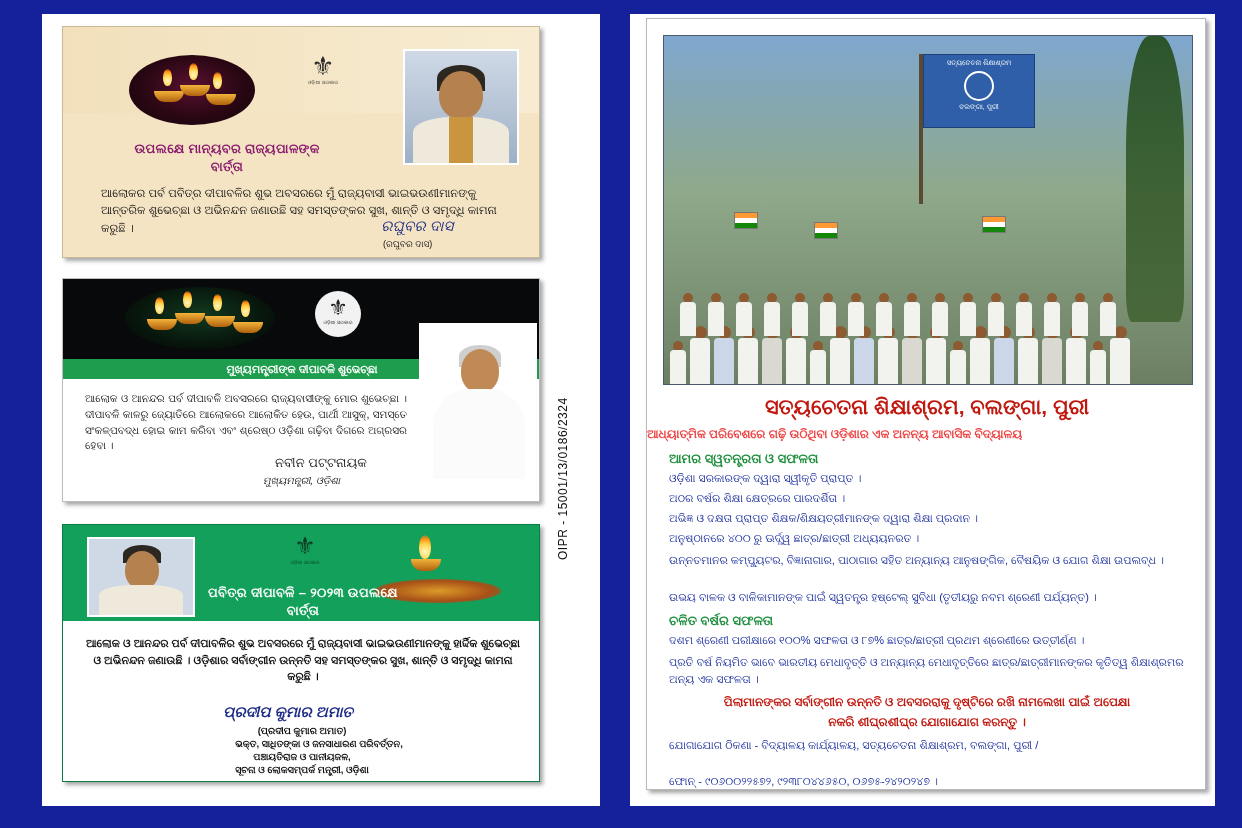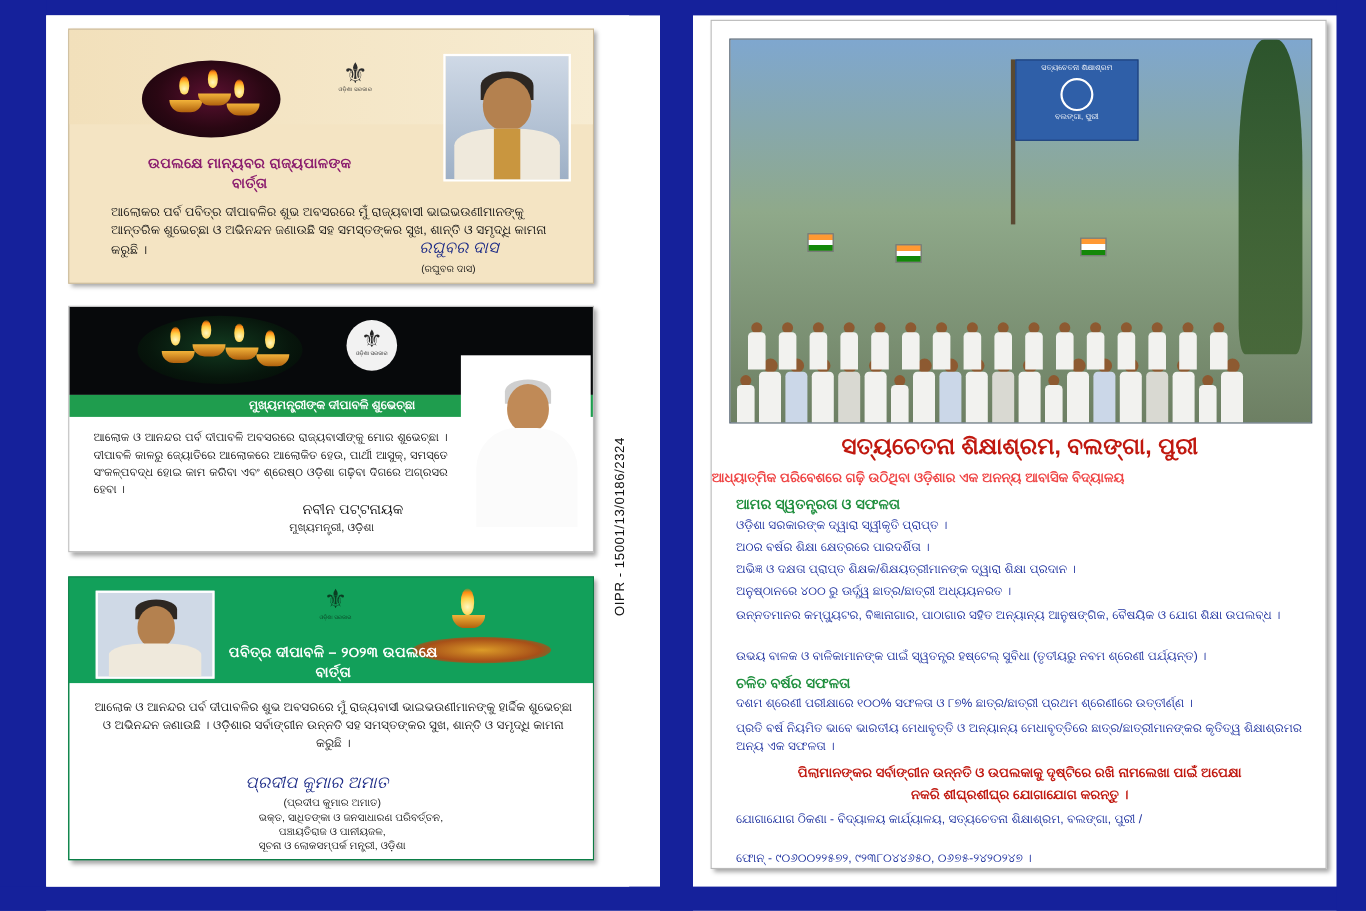--- a/index.html
+++ b/index.html
@@ -284,21 +284,21 @@
 
     <div class="photo-box" style="left:356px; top:44px; width:118px; height:156px; background:#ffffff; border:none;">
       <div class="hair" style="left:40px; top:22px; width:42px; height:22px; background:#cfcfcf;"></div>
       <div class="head" style="left:42px; top:26px; width:38px; height:44px; background:#c08a57;"></div>
       <div class="body-shirt" style="left:14px; top:66px; width:92px; height:92px; background:#fbfbfb; border-radius:40% 40% 0 0;"></div>
     </div>
 
     <div class="body-odia" style="left:22px; top:112px; width:322px; font-size:10.5px; text-align:justify;">ଆଲୋକ ଓ ଆନନ୍ଦର ପର୍ବ ଦୀପାବଳି ଅବସରରେ ରାଜ୍ୟବାସୀଙ୍କୁ ମୋର ଶୁଭେଚ୍ଛା । ଦୀପାବଳି କାଳରୁ ଜ୍ୟୋତିରେ ଆଲୋକରେ ଆଲୋକିତ ହେଉ, ପାର୍ଥୀ ଆସୁକ୍, ସମସ୍ତେ ସଂକଳ୍ପବଦ୍ଧ ହୋଇ କାମ କରିବା ଏବଂ ଶ୍ରେଷ୍ଠ ଓଡ଼ିଶା ଗଢ଼ିବା ଦିଗରେ ଅଗ୍ରସର ହେବା ।</div>
 
     <div class="sign" style="left:212px; top:176px; font-size:13px; color:#111; font-style:normal;">ନବୀନ ପଟ୍ଟନାୟକ</div>
-    <div style="position:absolute; left:200px; top:196px; font-size:10px; color:#111;">ମୁଖ୍ୟମନ୍ତ୍ରୀ, ଓଡ଼ିଶା</div>
+    <div style="position:absolute; left:200px; top:196px; font-size:10px; color:#111;font-style:italic;">ମୁଖ୍ୟମନ୍ତ୍ରୀ, ଓଡ଼ିଶା</div>
   </div>
 
   <div class="card card-shadow" id="card-min">
 
     <div style="position:absolute; left:0; top:0; width:478px; height:96px; background:#12a05a;"></div>
 
     <div class="photo-box" style="left:24px; top:12px; width:104px; height:76px; background:#cfd9e6; border:2px solid #ffffff;">
       <div class="hair" style="left:34px; top:6px; width:38px; height:18px;"></div>
       <div class="head" style="left:36px; top:12px; width:34px; height:38px;"></div>
       <div class="body-shirt" style="left:10px; top:46px; width:84px; height:34px; background:#efe9dc;"></div>
@@ -311,21 +311,21 @@
 
     <div style="position:absolute; left:300px; top:10px; width:150px; height:78px;">
       <div class="flame" style="left:56px; top:0px; width:12px; height:24px;"></div>
       <div class="lamp" style="left:48px; top:24px; width:30px; height:12px;"></div>
       <div style="position:absolute; left:12px; top:44px; width:126px; height:24px; border-radius:50%; background: radial-gradient(ellipse at 50% 50%, #ff9a1f 0%, #c2410c 60%, rgba(194,65,12,0) 100%); opacity:.85;"></div>
     </div>
 
     <div class="title-odia" style="left:70px; top:60px; width:340px; font-size:13px; color:#ffffff;">ପବିତ୍ର ଦୀପାବଳି – ୨୦୨୩ ଉପଲକ୍ଷେ</div>
     <div class="title-odia" style="left:70px; top:78px; width:340px; font-size:13px; color:#ffffff;">ବାର୍ତ୍ତା</div>
 
-    <div style="position:absolute; left:0; top:96px; width:478px; height:162px; background:#ffffff;">
+    <div style="position:absolute; left:0; top:96px; width:478px; height:162px; background:#ffffff;font-weight:bold;">
       <div class="body-odia" style="left:20px; top:14px; width:440px; font-size:11px; text-align:center;">ଆଲୋକ ଓ ଆନନ୍ଦର ପର୍ବ ଦୀପାବଳିର ଶୁଭ ଅବସରରେ ମୁଁ ରାଜ୍ୟବାସୀ ଭାଇଭଉଣୀମାନଙ୍କୁ ହାର୍ଦ୍ଦିକ ଶୁଭେଚ୍ଛା ଓ ଅଭିନନ୍ଦନ ଜଣାଉଛି । ଓଡ଼ିଶାର ସର୍ବାଙ୍ଗୀନ ଉନ୍ନତି ସହ ସମସ୍ତଙ୍କର ସୁଖ, ଶାନ୍ତି ଓ ସମୃଦ୍ଧି କାମନା କରୁଛି ।</div>
 
       <div class="sign" style="left:160px; top:82px; font-size:15px;">ପ୍ରଦୀପ କୁମାର ଅମାତ</div>
       <div style="position:absolute; left:0; top:104px; width:478px; text-align:center; font-size:9.5px; color:#111;">(ପ୍ରଦୀପ କୁମାର ଅମାତ)</div>
       <div style="position:absolute; left:17px; top:117px; width:478px; text-align:center; font-size:9.5px; color:#111;">ଭକ୍ତ, ସାଧିତଙ୍କା ଓ ଜନସାଧାରଣ ପରିବର୍ତ୍ତନ,</div>
       <div style="position:absolute; left:0; top:130px; width:478px; text-align:center; font-size:9.5px; color:#111;">ପଞ୍ଚାୟତିରାଜ ଓ ପାନୀୟଜଳ,</div>
       <div style="position:absolute; left:0; top:143px; width:478px; text-align:center; font-size:9.5px; color:#111;">ସୂଚନା ଓ ଲୋକସମ୍ପର୍କ ମନ୍ତ୍ରୀ, ଓଡ଼ିଶା</div>
     </div>
   </div>
 
@@ -503,20 +503,20 @@
     <div class="rt-line" style="top:473px; font-size:11px;">ଅଠର ବର୍ଷର ଶିକ୍ଷା କ୍ଷେତ୍ରରେ ପାରଦର୍ଶିତା ।</div>
     <div class="rt-line" style="top:493px; font-size:11px;">ଅଭିଜ୍ଞ ଓ ଦକ୍ଷତା ପ୍ରାପ୍ତ ଶିକ୍ଷକ/ଶିକ୍ଷୟତ୍ରୀମାନଙ୍କ ଦ୍ୱାରା ଶିକ୍ଷା ପ୍ରଦାନ ।</div>
     <div class="rt-line" style="top:513px; font-size:11px;">ଅନୁଷ୍ଠାନରେ ୪୦୦ ରୁ ଊର୍ଦ୍ଧ୍ୱ ଛାତ୍ର/ଛାତ୍ରୀ ଅଧ୍ୟୟନରତ ।</div>
     <div class="rt-line" style="top:533px; font-size:11px; line-height:1.55;">ଉନ୍ନତମାନର କମ୍ପ୍ୟୁଟର, ବିଜ୍ଞାନାଗାର, ପାଠାଗାର ସହିତ ଅନ୍ୟାନ୍ୟ ଆନୁଷଙ୍ଗିକ, ବୈଷୟିକ ଓ ଯୋଗ ଶିକ୍ଷା ଉପଲବ୍ଧ ।</div>
     <div class="rt-line" style="top:572px; font-size:11px;">ଉଭୟ ବାଳକ ଓ ବାଳିକାମାନଙ୍କ ପାଇଁ ସ୍ୱତନ୍ତ୍ର ହଷ୍ଟେଲ୍ ସୁବିଧା (ତୃତୀୟରୁ ନବମ ଶ୍ରେଣୀ ପର୍ଯ୍ୟନ୍ତ) ।</div>
 
     <div class="rt-head" style="top:594px; font-size:13px;">ଚଳିତ ବର୍ଷର ସଫଳତା</div>
     <div class="rt-line" style="top:615px; font-size:11px;">ଦଶମ ଶ୍ରେଣୀ ପରୀକ୍ଷାରେ ୧୦୦% ସଫଳତା ଓ ୮୭% ଛାତ୍ର/ଛାତ୍ରୀ ପ୍ରଥମ ଶ୍ରେଣୀରେ ଉତ୍ତୀର୍ଣ୍ଣ ।</div>
     <div class="rt-line" style="top:635px; font-size:11px; line-height:1.55;">ପ୍ରତି ବର୍ଷ ନିୟମିତ ଭାବେ ଭାରତୀୟ ମେଧାବୃତ୍ତି ଓ ଅନ୍ୟାନ୍ୟ ମେଧାବୃତ୍ତିରେ ଛାତ୍ର/ଛାତ୍ରୀମାନଙ୍କର କୃତିତ୍ୱ ଶିକ୍ଷାଶ୍ରମର ଅନ୍ୟ ଏକ ସଫଳତା ।</div>
 
-    <div class="rt-line red center" style="top:676px; font-size:12px;">ପିଲାମାନଙ୍କର ସର୍ବାଙ୍ଗୀନ ଉନ୍ନତି ଓ ଉପଲକାକୁ ଦୃଷ୍ଟିରେ ରଖି ନାମଲେଖା ପାଇଁ ଅପେକ୍ଷା</div>
+    <div class="rt-line red center" style="top:676px; font-size:12px;">ପିଲାମାନଙ୍କର ସର୍ବାଙ୍ଗୀନ ଉନ୍ନତି ଓ ଅବସରରାକୁ ଦୃଷ୍ଟିରେ ରଖି ନାମଲେଖା ପାଇଁ ଅପେକ୍ଷା</div>
     <div class="rt-line red center" style="top:696px; font-size:12px;">ନକରି ଶୀଘ୍ରଶୀଘ୍ର ଯୋଗାଯୋଗ କରନ୍ତୁ ।</div>
 
     <div class="rt-line" style="top:720px; font-size:11px;">ଯୋଗାଯୋଗ ଠିକଣା - ବିଦ୍ୟାଳୟ କାର୍ଯ୍ୟାଳୟ, ସତ୍ୟଚେତନା ଶିକ୍ଷାଶ୍ରମ, ବଲଙ୍ଗା, ପୁରୀ /</div>
     <div class="rt-line" style="top:756px; font-size:11px;">ଫୋନ୍ - ୯୦୬୦୦୨୨୫୭୨, ୯୨୩୮୦୪୪୬୫୦, ୦୬୭୫-୨୪୨୦୨୪୭ ।</div>
   </div>
 
 </div>
 
 </body></html>

